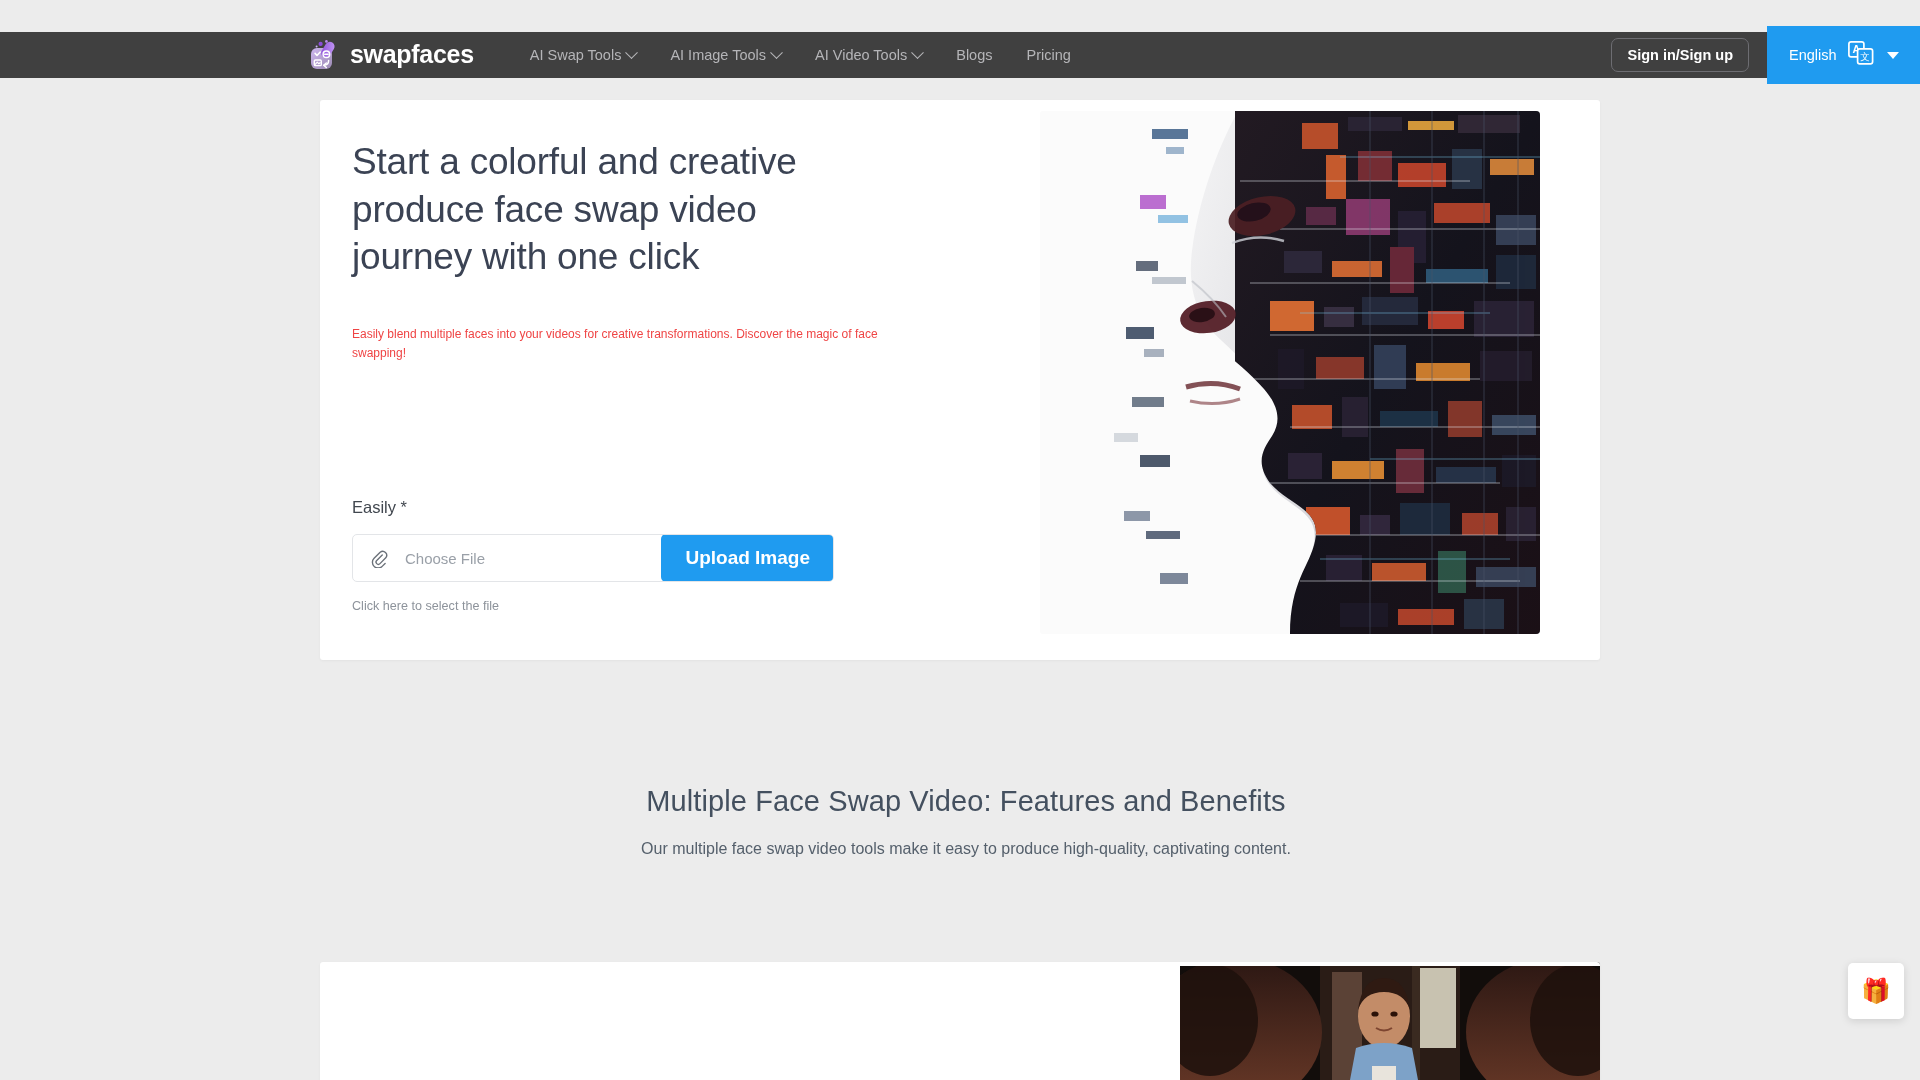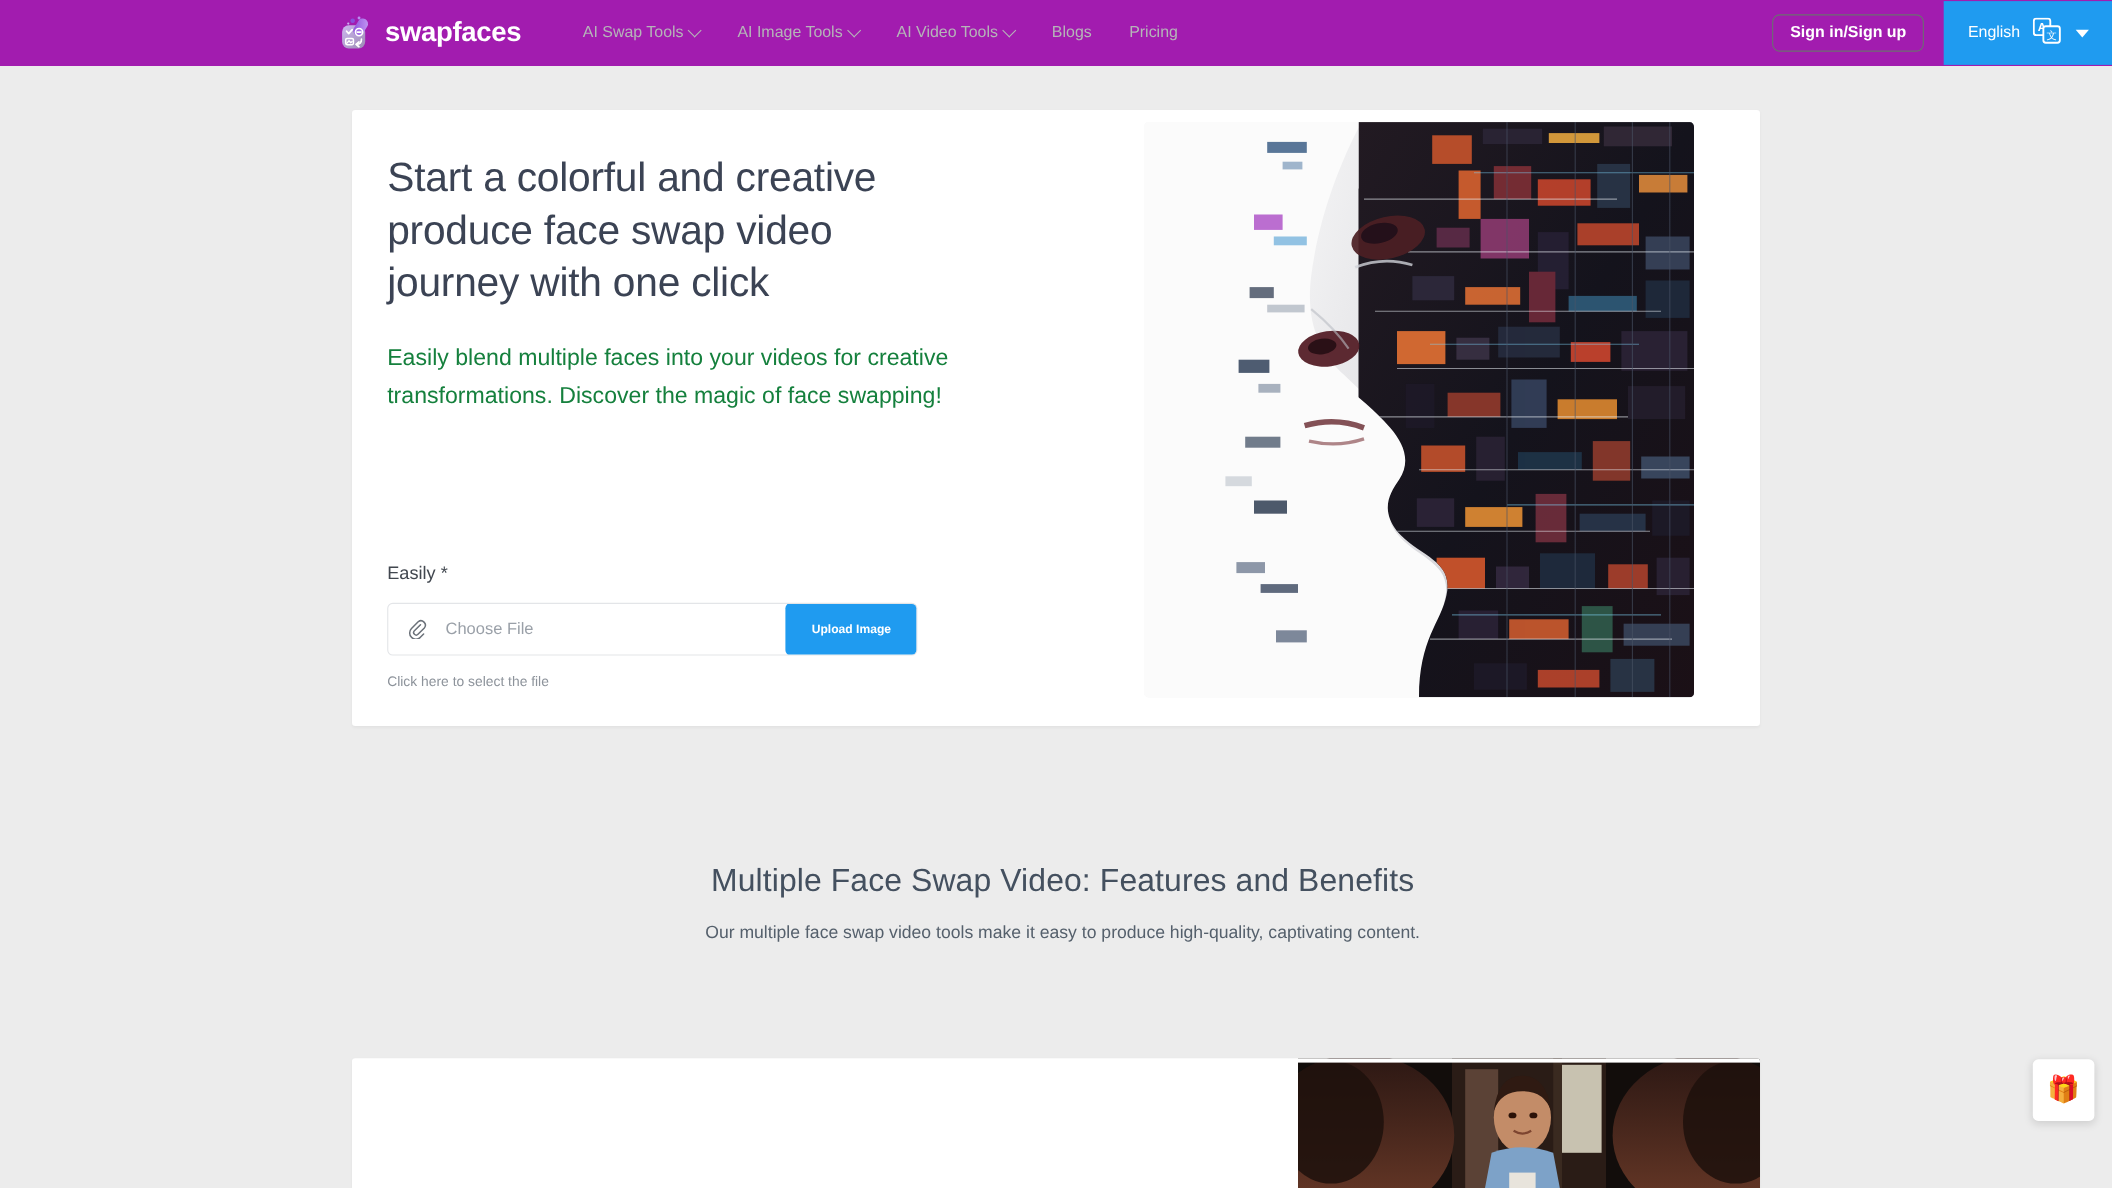--- a/index.html
+++ b/index.html
@@ -7,26 +7,27 @@
     width: 1920px;
     height: 1080px;
     overflow: hidden;
     background: #ececec;
     font-family: "Liberation Sans", sans-serif;
     -webkit-font-smoothing: antialiased;
   }
 
   
   .navbar {
-    height: 60px;
-    background: #a21caf;
+    height: 46px;
+    background: #404040;
     display: flex;
     align-items: center;
     position: relative;
     z-index: 50;
+    margin-top: 32px;
   }
   .nav-left {
     display: flex;
     align-items: center;
     margin-left: 307px;
   }
   .logo-wrap {
     display: flex;
     align-items: center;
     gap: 9px;
@@ -129,24 +130,24 @@
   }
   .hero-h1 {
     font-size: 37px;
     line-height: 1.285;
     color: #3b4354;
     font-weight: 400;
     letter-spacing: -0.2px;
     max-width: 520px;
   }
   .hero-sub {
-    margin-top: 28px;
-    font-size: 21px;
+    margin-top: 44px;
+    font-size: 12px;
     line-height: 1.62;
-    color: #15803d;
+    color: #ef4444;
     max-width: 530px;
   }
   .upload-label {
     margin-top: 135px;
     font-size: 16.5px;
     color: #41474f;
   }
   .upload-row {
     margin-top: 17px;
     display: flex;
@@ -173,21 +174,21 @@
     border: none;
     outline: none;
     background: transparent;
     font-family: inherit;
     padding: 0;
     cursor: pointer;
   }
   .upload-btn {
     background: #1f9bf0;
     color: #fff;
-    font-size: 11px;
+    font-size: 19px;
     font-weight: 700;
     border: none;
     padding: 0 24px;
     cursor: pointer;
     font-family: inherit;
     flex: none;
     border-radius: 5px;
     margin: -1px -1px -1px 0;
   }
   .hint {

